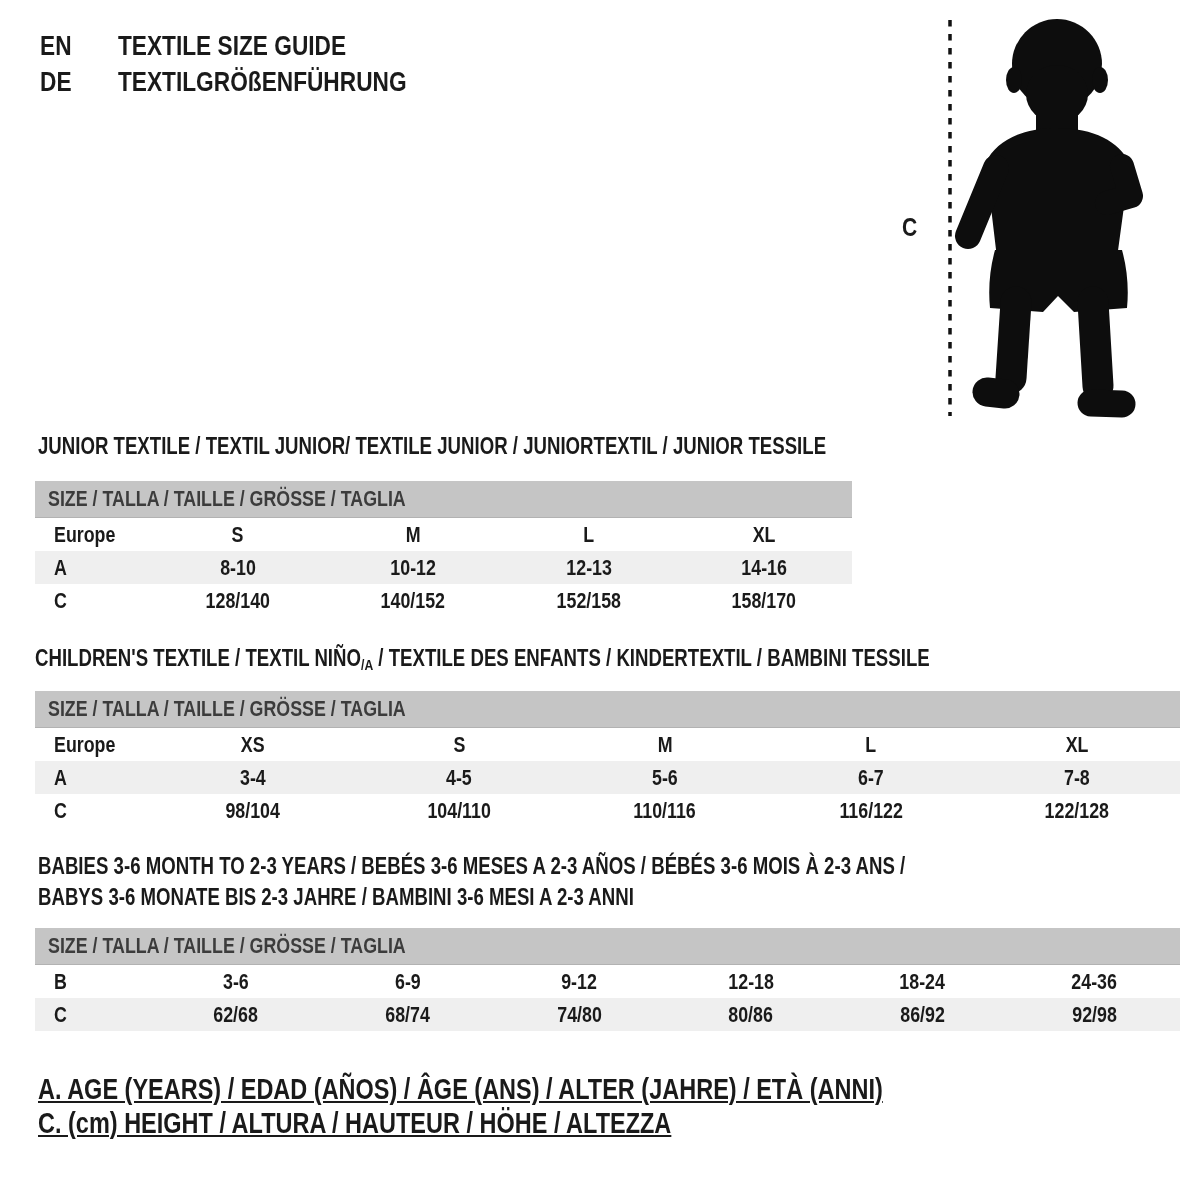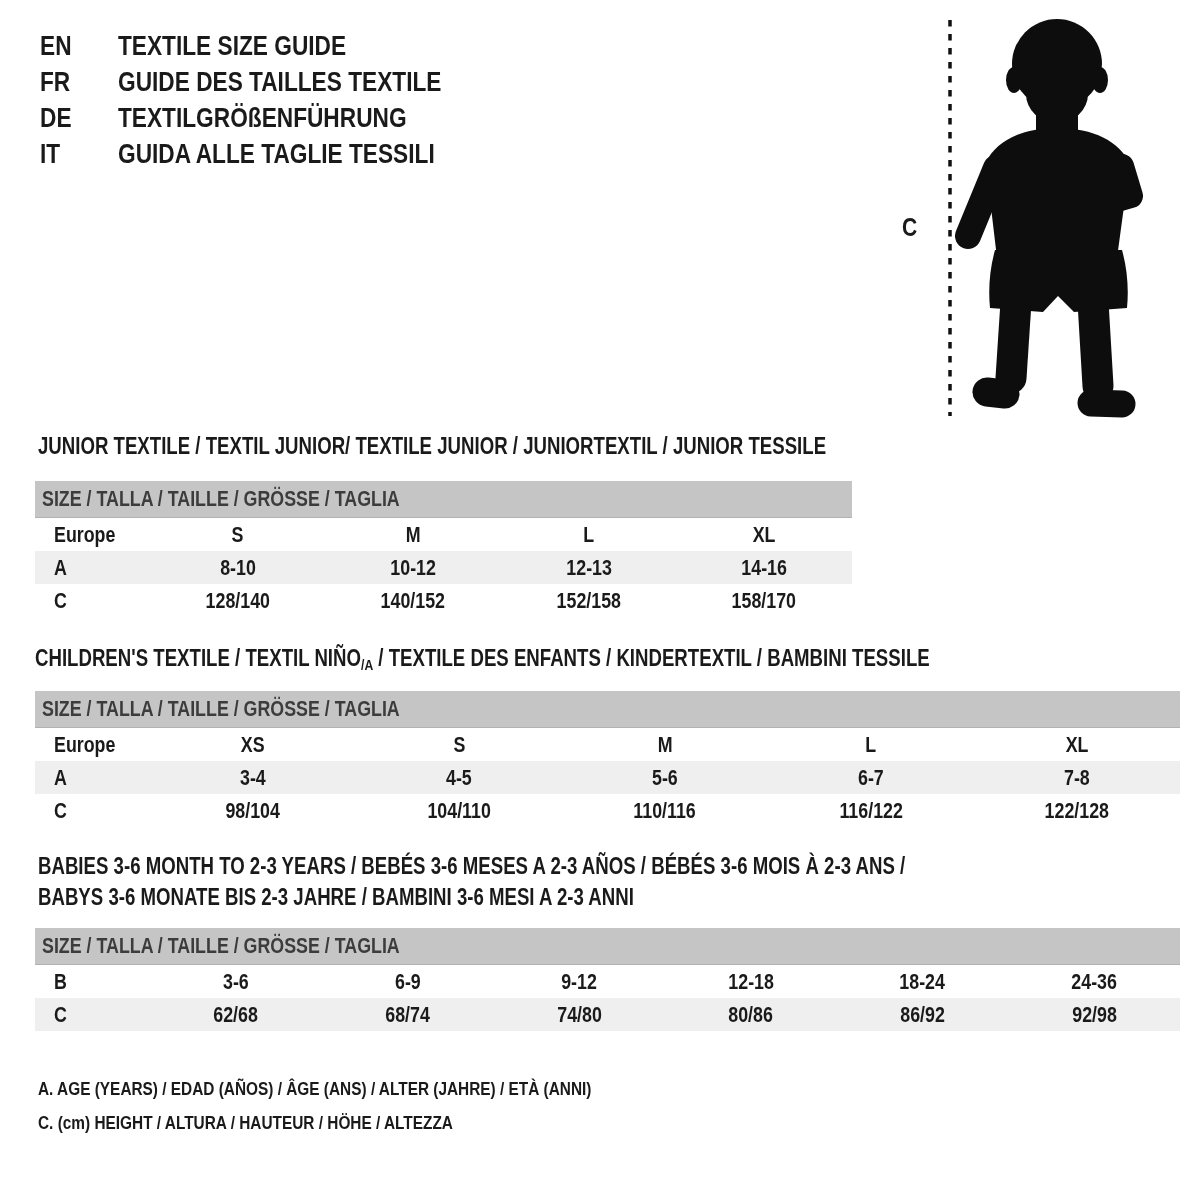--- a/index.html
+++ b/index.html
@@ -23,63 +23,55 @@
   .c-label { position:absolute; left:902px; top:212px; font-size:26px; }
 
   
   .sec-heading { position:absolute; font-size:23px; }
   .sec-heading .sub { font-size:15px; vertical-align:-4px; }
   .babies-heading { line-height:31px;text-decoration:underline; }
 
   .tbl { position:absolute; }
   .tbl-bar {
     height:37px; background:#c5c5c5; border-bottom:1px solid #b2b2b2;
-    display:flex; align-items:center; padding-left:7px;
+    display:flex; align-items:center; padding-left:13px;
     font-size:22px; color:#3c3c3c;
   }
   .trow { display:grid; height:33px; align-items:center; font-size:22px; }
   .cols4 .trow { grid-template-columns:115px repeat(4,1fr); }
   .cols5 .trow { grid-template-columns:115px repeat(5,1fr); }
   .cols6 .trow { grid-template-columns:115px repeat(6,1fr); }
   .trow.shaded { background:#efefef; }
   .tcell.tlabel { text-align:left; padding-left:7px;margin-left:12px; }
   .tcell.tval { text-align:center; }
 
   
   .footer { position:absolute; left:38px; top:1072px; }
-  .frow { height:34px; display:flex; align-items:center; font-size:19px; }
+  .frow { height:34px; display:flex; align-items:center; font-size:29px;text-decoration:underline; }
 
   .pos-junior-h   { left:38px;  top:433px;text-align:right; }
   .pos-junior-t   { left:35px;  top:481px; width:817px; }
   .pos-children-h { left:35px;  top:645px; }
   .pos-children-t { left:35px;  top:691px; width:1145px; }
   .pos-babies-h   { left:38px;  top:851px; }
   .pos-babies-t   { left:35px;  top:928px; width:1145px; }
 </style>
 </head>
 <body>
 
 <div class="page">
 
   <div class="hdr">
     <div class="hrow">
       <span class="hcode"><span class="cnd">EN</span></span>
       <span class="cnd">TEXTILE SIZE GUIDE</span>
     </div>
     <div class="hrow">
-      <span class="hcode"><span class="cnd">FR</span></span>
-      <span class="cnd">GUIDE DES TAILLES TEXTILE</span>
-    </div>
-    <div class="hrow">
       <span class="hcode"><span class="cnd">DE</span></span>
       <span class="cnd">TEXTILGRÖßENFÜHRUNG</span>
-    </div>
-    <div class="hrow">
-      <span class="hcode"><span class="cnd">IT</span></span>
-      <span class="cnd">GUIDA ALLE TAGLIE TESSILI</span>
     </div>
   </div>
 
   <svg class="fig-svg" viewBox="0 0 300 430">
     <line x1="50" y1="20" x2="50" y2="416" stroke="#111111" stroke-width="3.5" stroke-dasharray="6.5 7.5"></line>
     <g fill="#0d0d0d" stroke="none">
       <circle cx="157" cy="64" r="45"></circle>
       <ellipse cx="157" cy="94" rx="31" ry="29"></ellipse>
       <ellipse cx="114" cy="80" rx="8" ry="13"></ellipse>
       <ellipse cx="200" cy="80" rx="8" ry="13"></ellipse>

